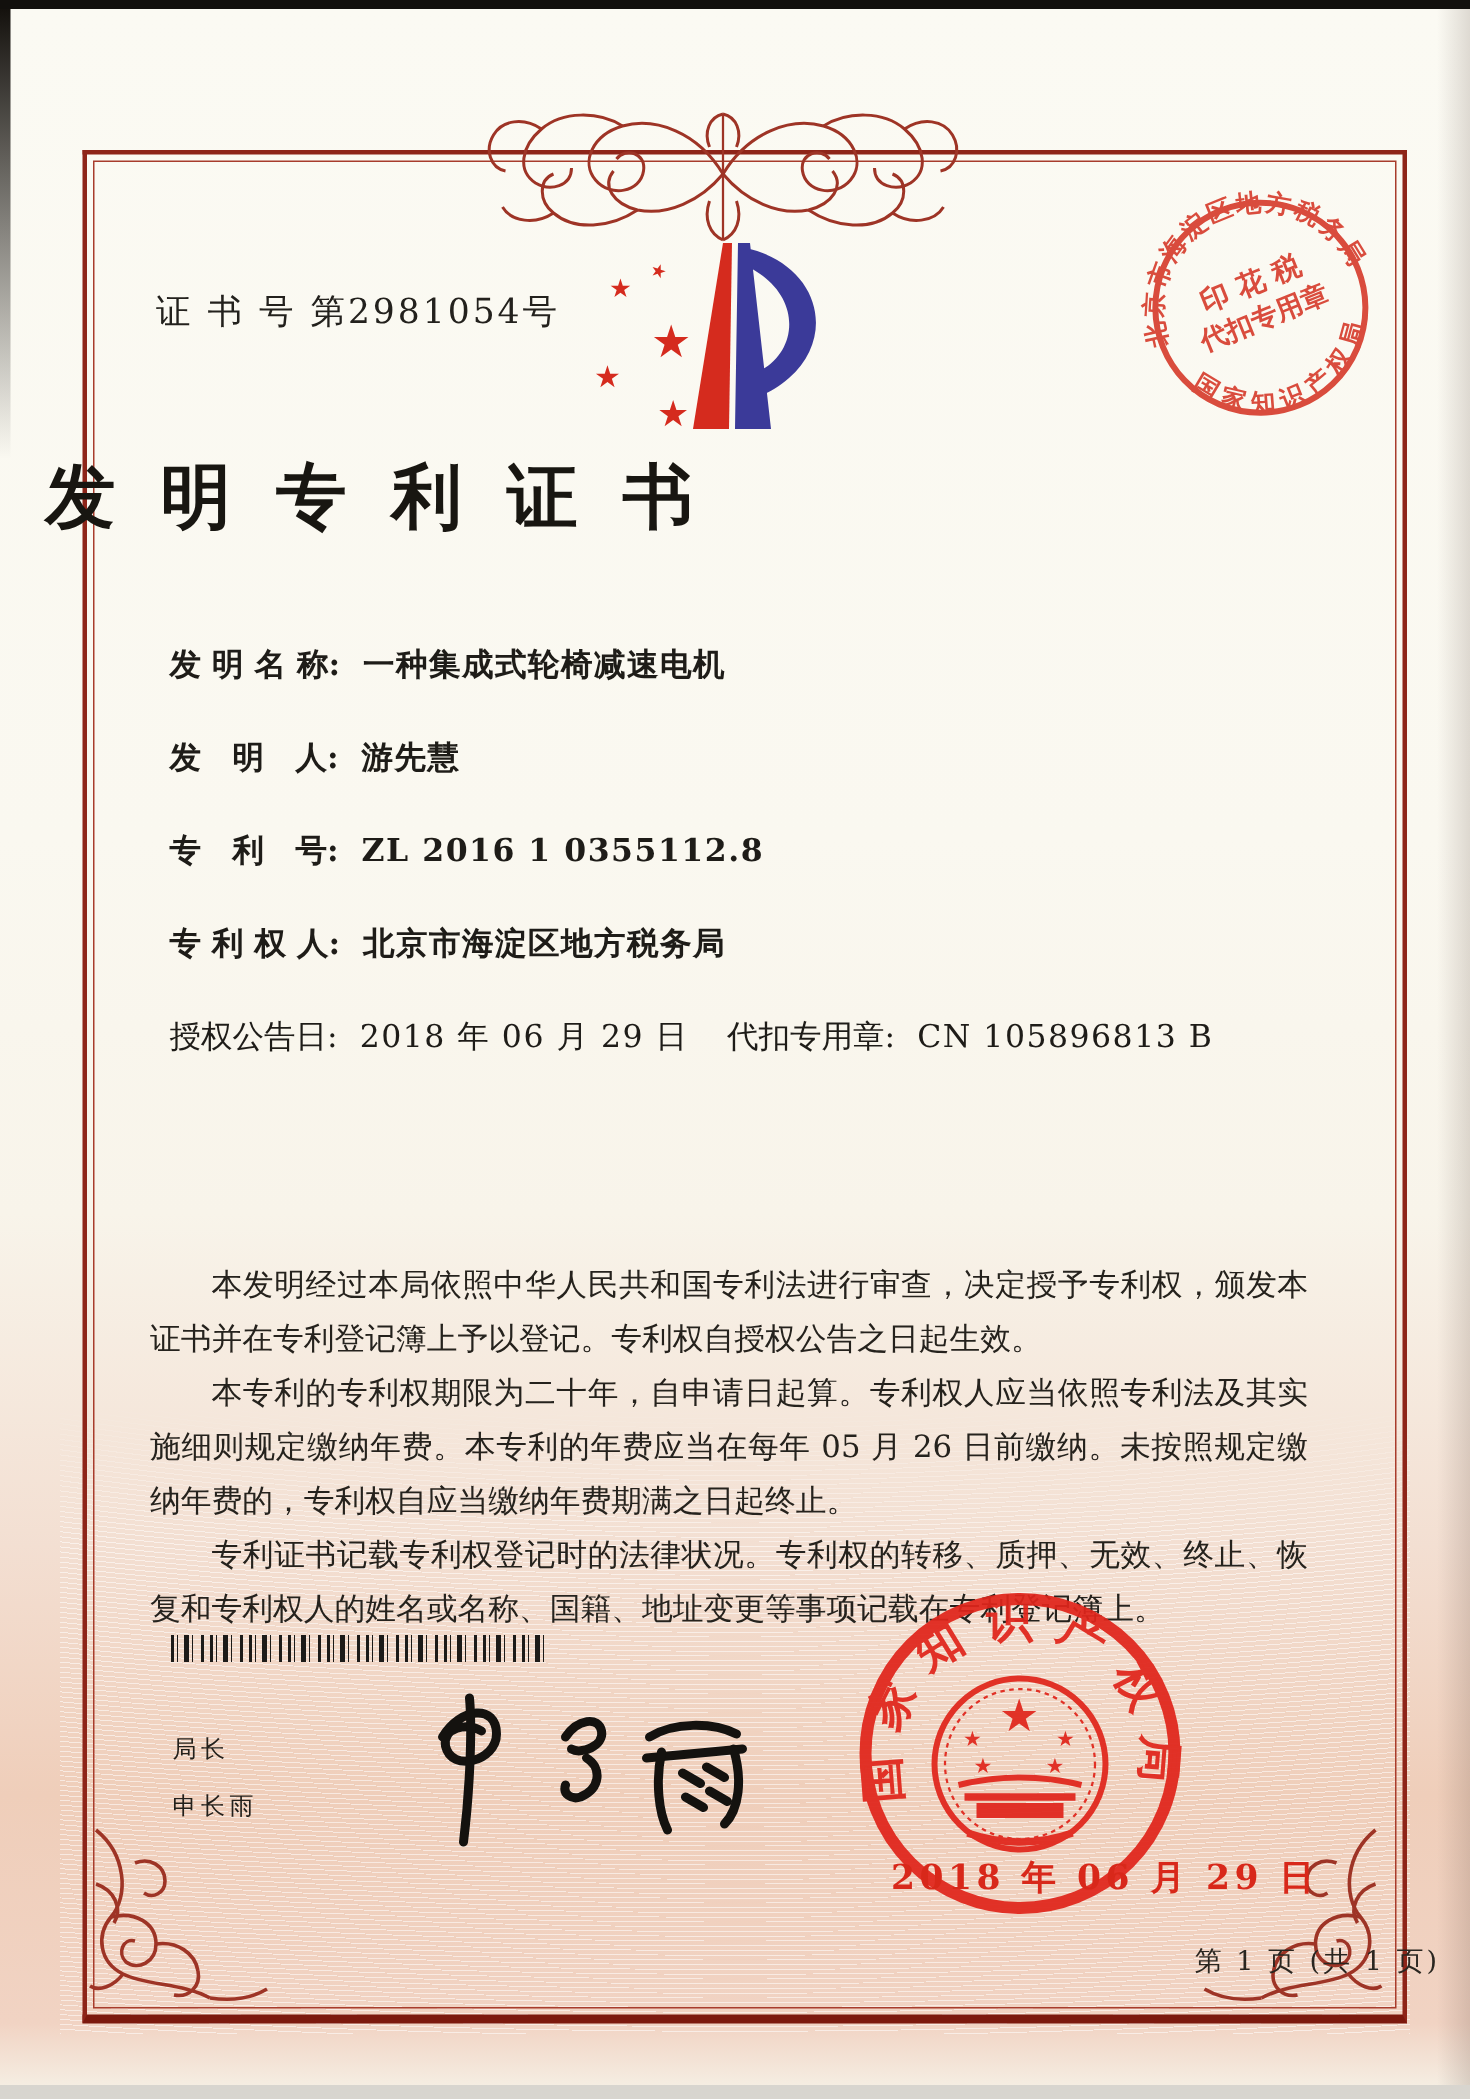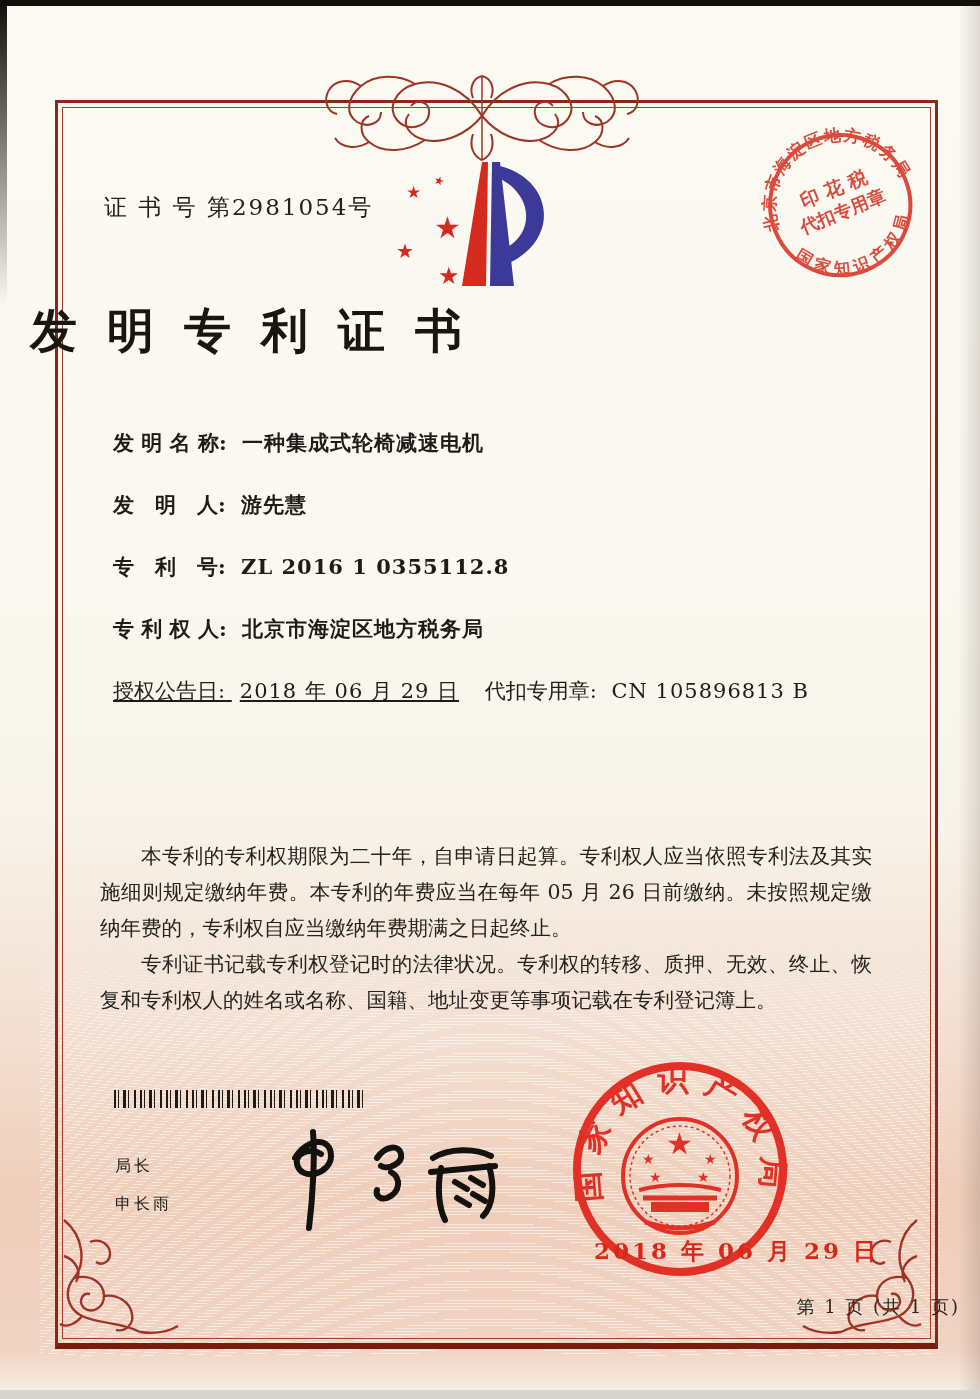--- a/index.html
+++ b/index.html
@@ -47,21 +47,21 @@
   .logo{position:absolute;left:386px;top:148px;}
   .cert-title{
     position:absolute;left:0;top:294px;width:960px;text-align:left;
     font-size:47px;font-weight:bold;color:#181611;letter-spacing:30px;text-indent:30px;
   }
   .fields{position:absolute;left:113px;top:424px;width:760px;font-size:21px;color:#1e1c18;}
   .field-row{height:62px;line-height:26px;white-space:nowrap;font-weight:bold;}
   .field-label{display:inline-block;}
   .field-value{margin-left:8px;letter-spacing:1px;}
   .grant-row{height:40px;line-height:26px;font-size:21px;color:#1e1c18;white-space:nowrap;}
-  .grant-left{display:inline-block;width:365px;text-decoration:underline;}
+  .grant-left{display:inline-block;width:365px;}
   .paragraphs{
     position:absolute;left:100px;top:832px;width:772px;
     font-size:20.5px;line-height:36px;color:#25221d;text-align:justify;
   }
   .paragraphs p{margin:0;text-indent:2em;}
   .barcode{
     position:absolute;left:114px;top:1084px;width:252px;height:18px;
     background:repeating-linear-gradient(90deg,
       #1d1b19 0 2px,transparent 2px 4px,#1d1b19 4px 5px,transparent 5px 9px,
       #1d1b19 9px 12px,transparent 12px 14px,#1d1b19 14px 15px,transparent 15px 20px,
@@ -185,20 +185,21 @@
         <span class="field-value">2018 年 06 月 29 日</span>
       </span>
       <span>
         <span>代扣专用章:</span>
         <span class="field-value">CN 105896813 B</span>
       </span>
     </div>
   </div>
 
   <div class="paragraphs">
+    <p>本发明经过本局依照中华人民共和国专利法进行审查，决定授予专利权，颁发本证书并在专利登记簿上予以登记。专利权自授权公告之日起生效。</p>
     <p>本专利的专利权期限为二十年，自申请日起算。专利权人应当依照专利法及其实施细则规定缴纳年费。本专利的年费应当在每年 05 月 26 日前缴纳。未按照规定缴纳年费的，专利权自应当缴纳年费期满之日起终止。</p>
     <p>专利证书记载专利权登记时的法律状况。专利权的转移、质押、无效、终止、恢复和专利权人的姓名或名称、国籍、地址变更等事项记载在专利登记簿上。</p>
   </div>
 
   <div class="barcode"></div>
 
   <div class="signer">
     <div>局长</div>
     <div>申长雨</div>
   </div>

